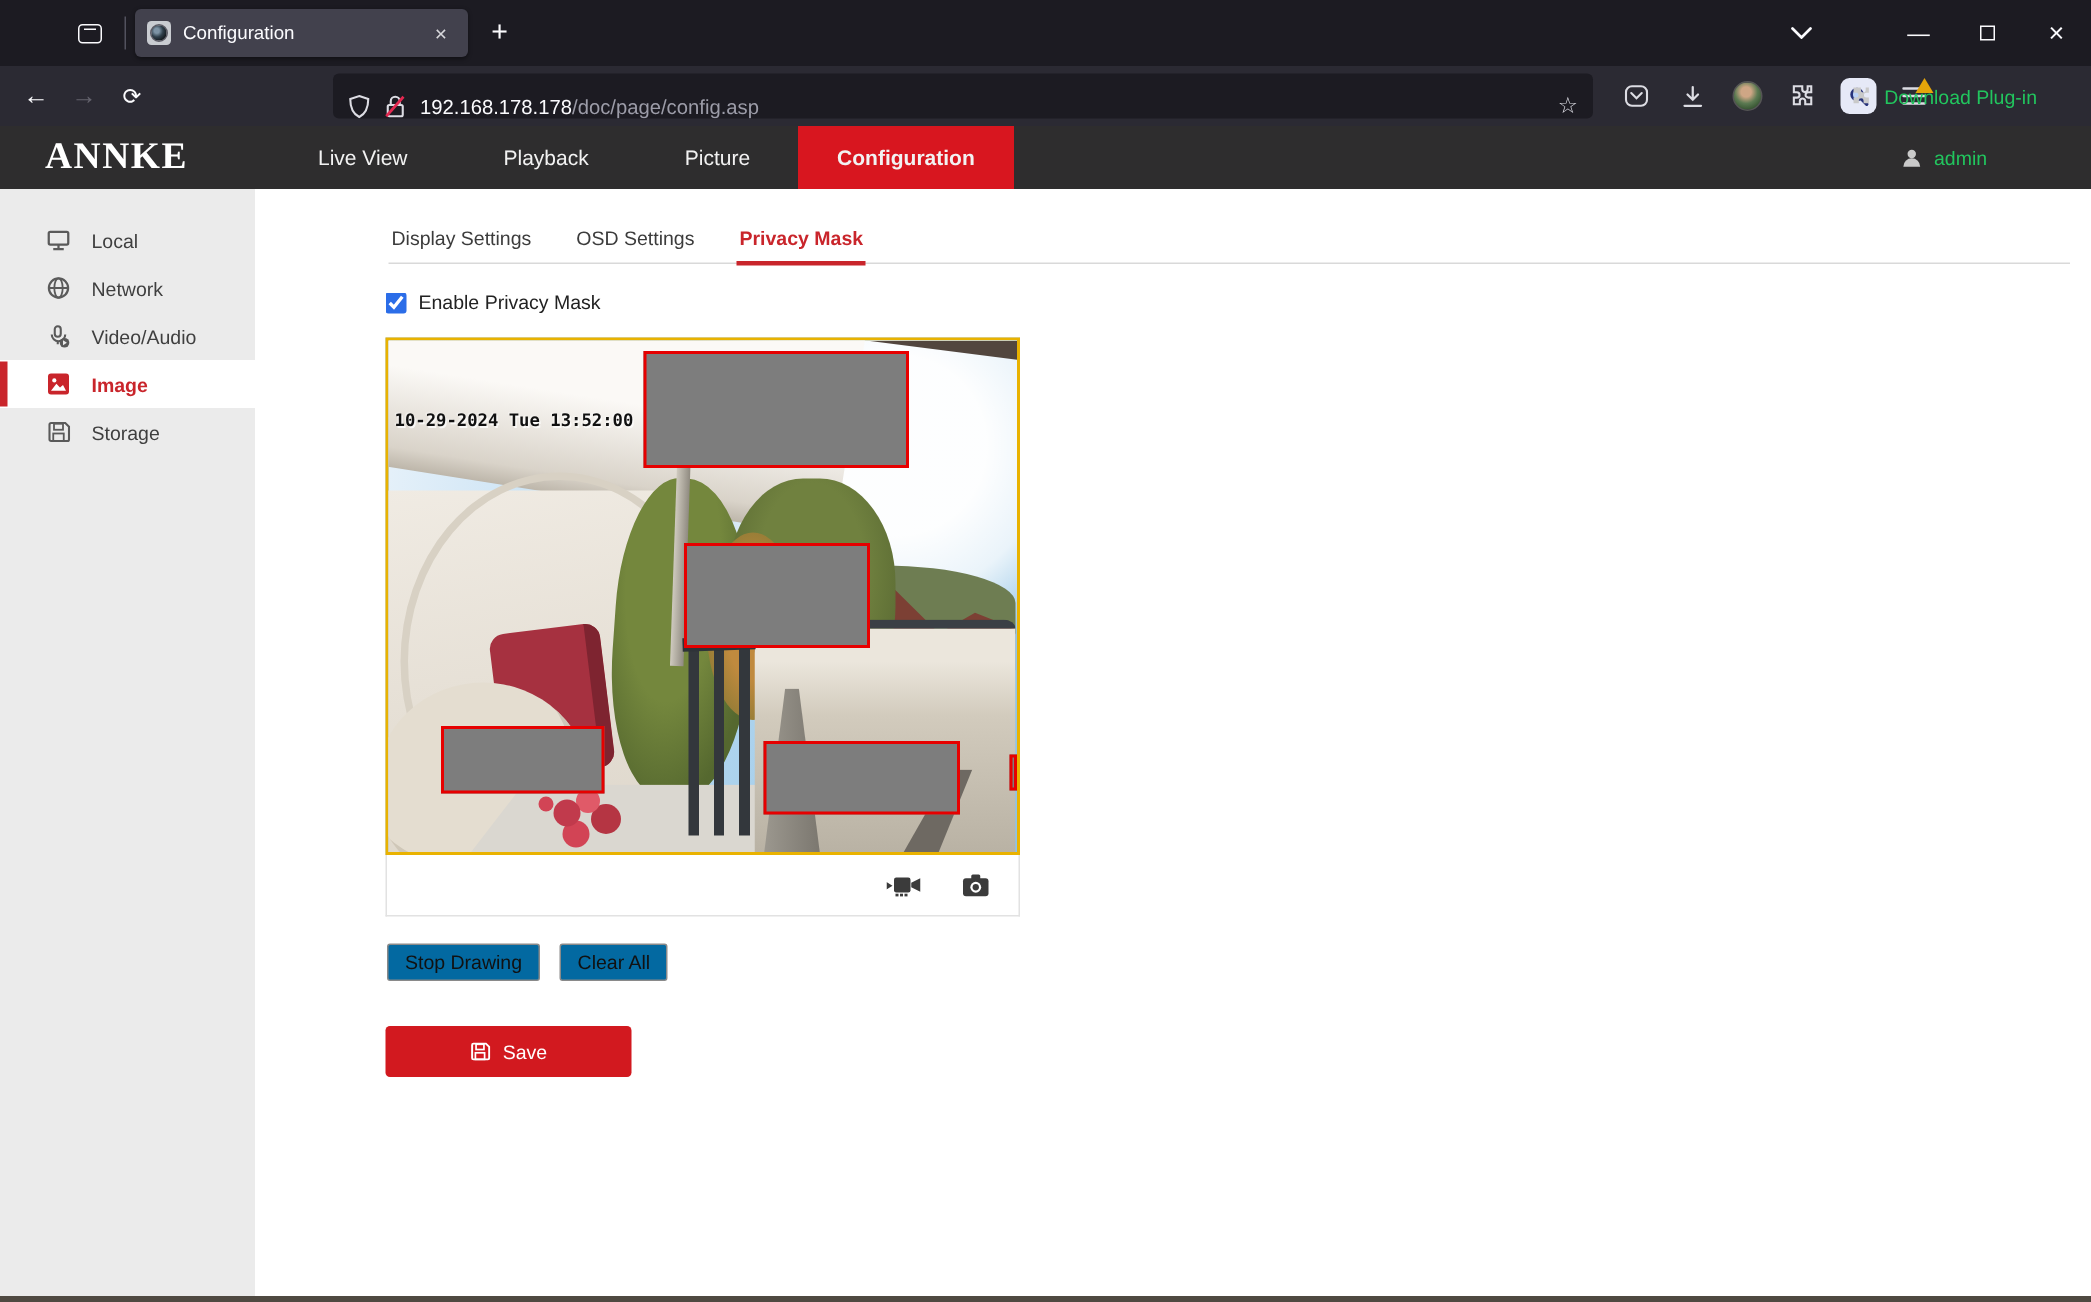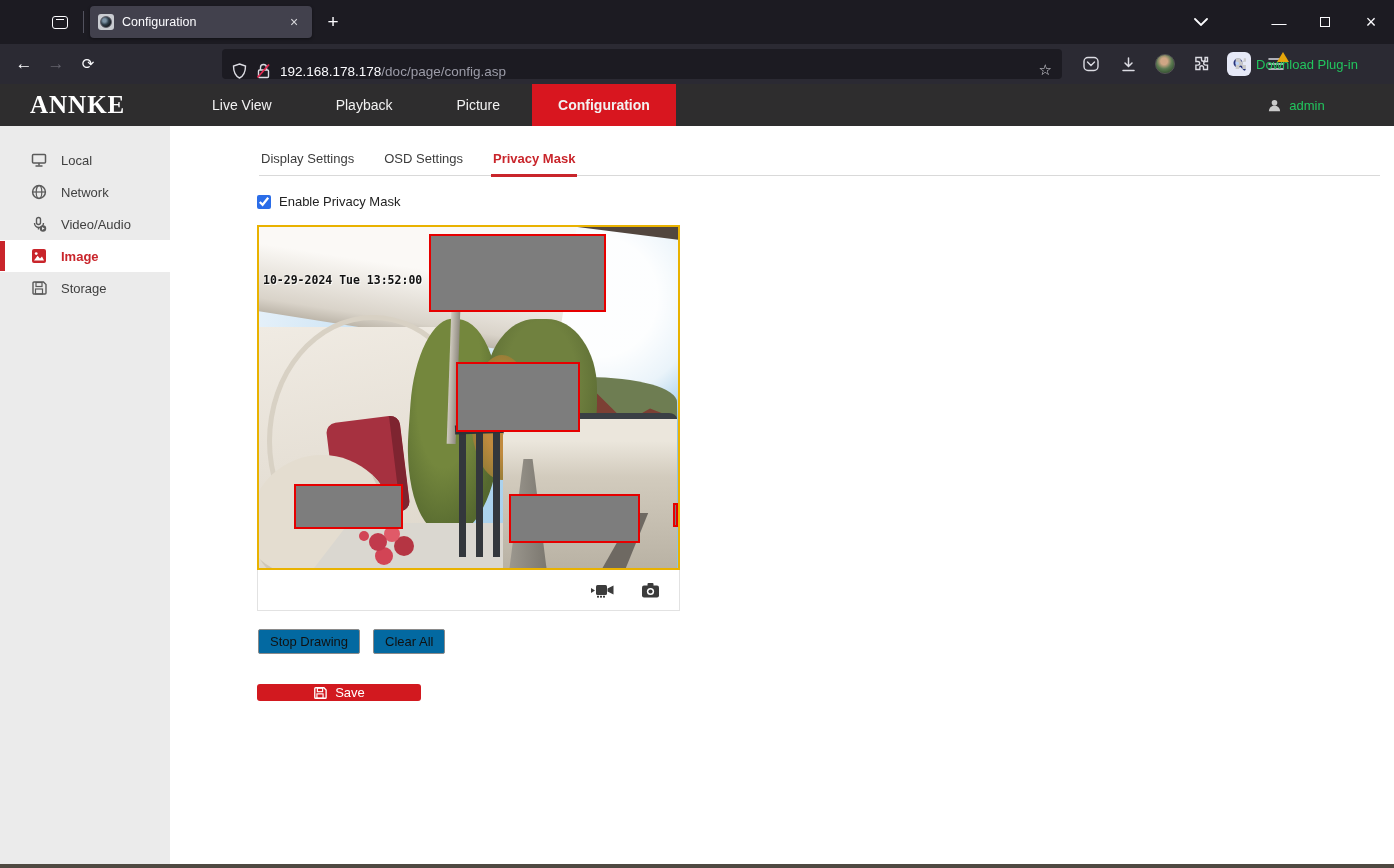--- a/index.html
+++ b/index.html
@@ -142,21 +142,21 @@
   .mask-layer { position:absolute; inset:0; z-index:5; }
   .privacy-mask { position:absolute; background:#7d7d7d; border:2px solid #e60000; }
 
   .video-toolbar { position:absolute; left:0; top:345px; width:423px; height:41px; background:#fff;
     border:1px solid #e2e2e2; border-top:none; display:flex; align-items:center; justify-content:flex-end;
     gap:26px; padding-right:19px; }
 
   .btn-row { position:absolute; left:43px; top:503px; display:flex; gap:13px; }
   .btn { height:25px; background:#0369a1; border:1px solid #8a8a8a; border-radius:2px; font-size:13px;
     color:#111; padding:0 11px; display:flex; align-items:center; font-family:"Liberation Sans",sans-serif; }
-  .save-btn { position:absolute; left:42px; top:558px; width:164px; height:17px; background:#d2191f;
+  .save-btn { position:absolute; left:42px; top:558px; width:164px; height:34px; background:#d2191f;
     border:none; border-radius:3px; color:#fff; font-size:13px; display:flex; align-items:center;
     justify-content:center; gap:8px; font-family:"Liberation Sans",sans-serif; }
 
   .bottom-strip { position:absolute; left:0; bottom:0; width:100%; height:4px; background:#4f4941; }
 </style>
 </head>
 <body>
 
 <div class="window">
 

